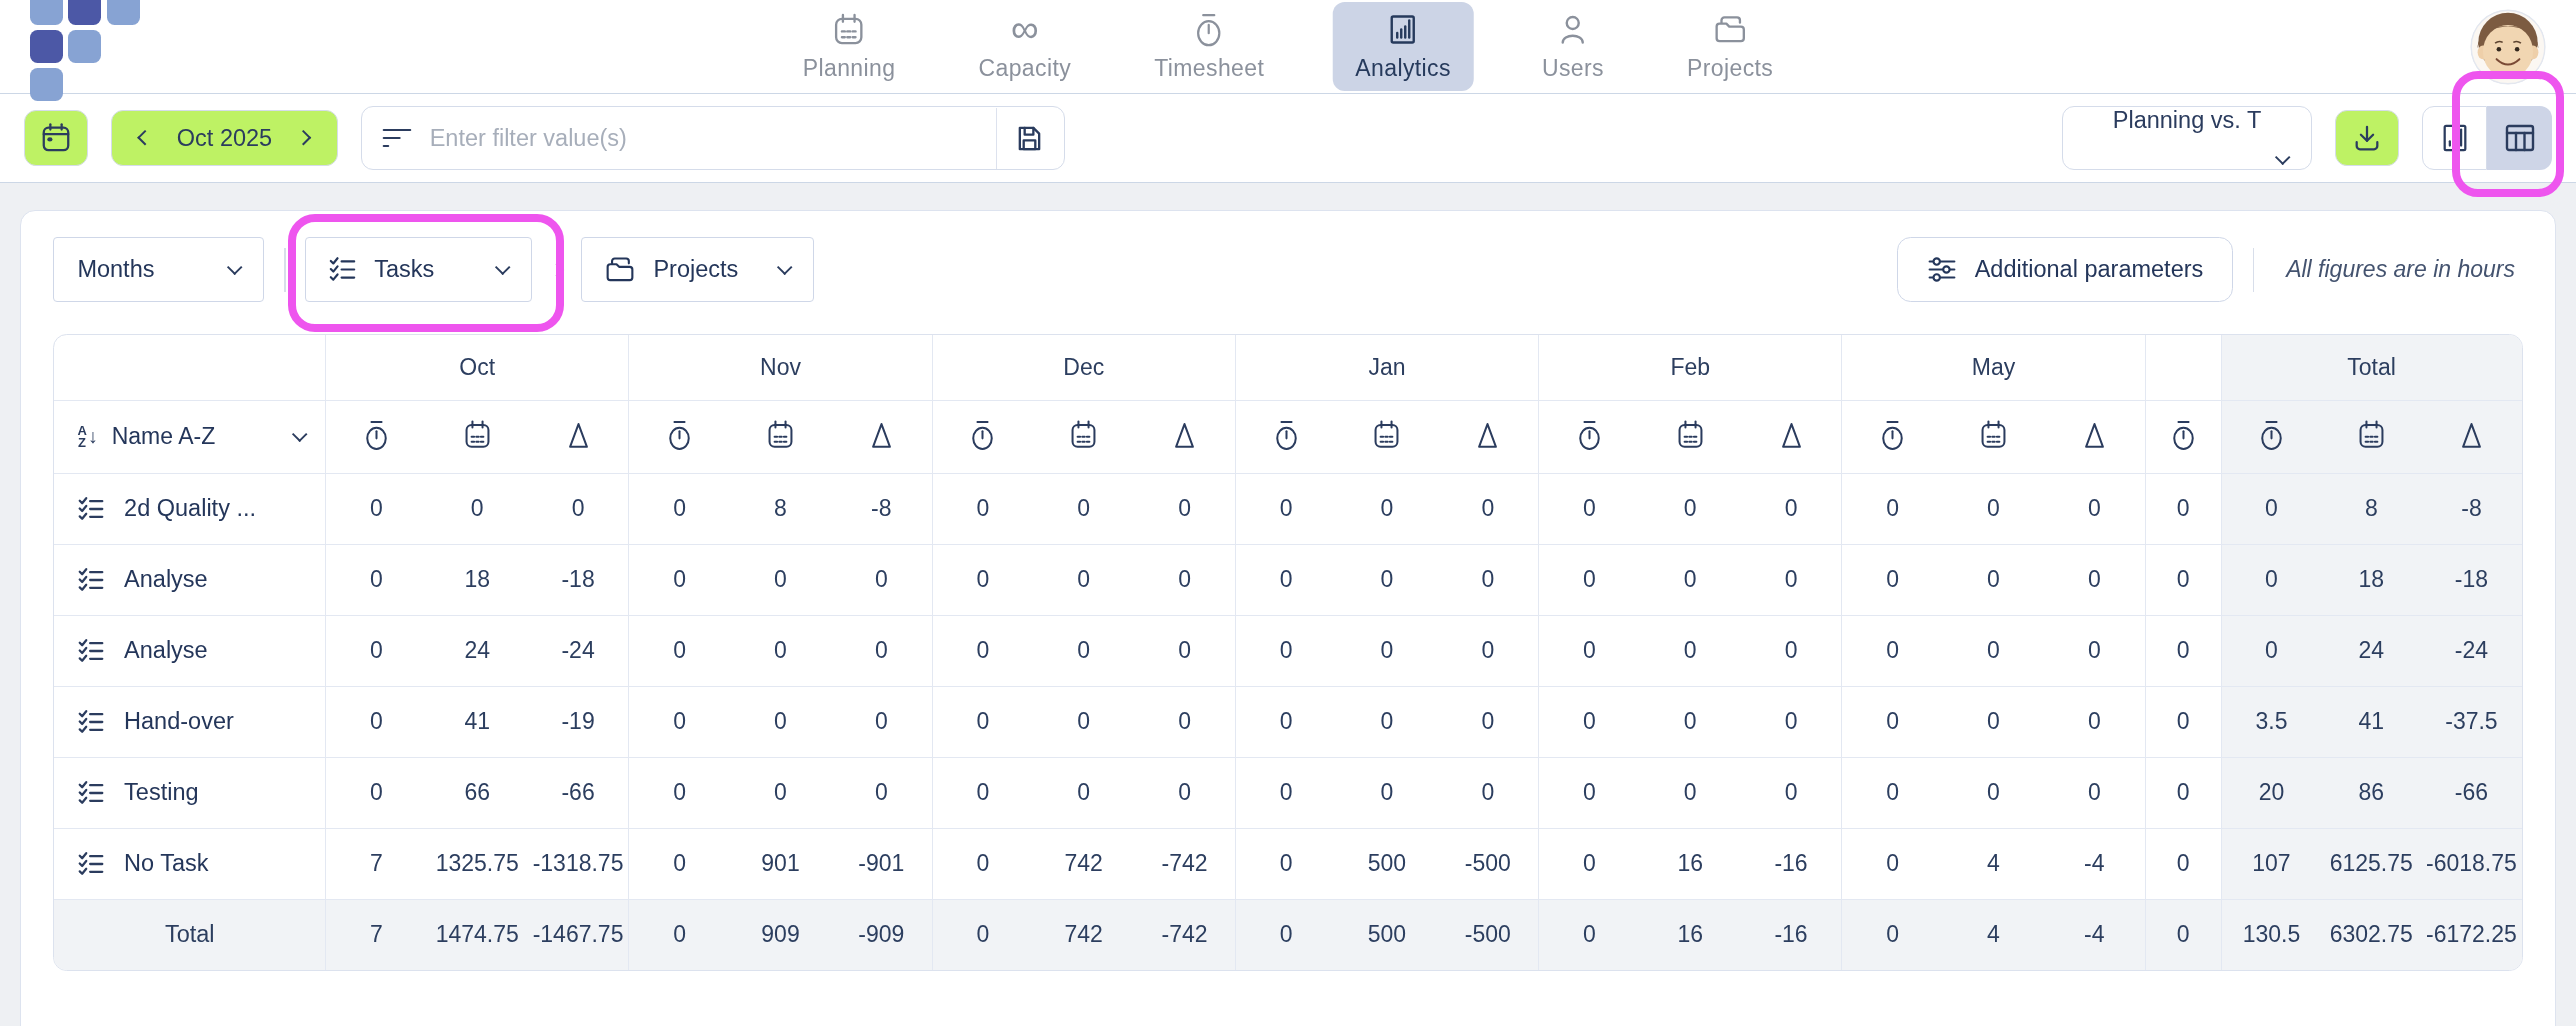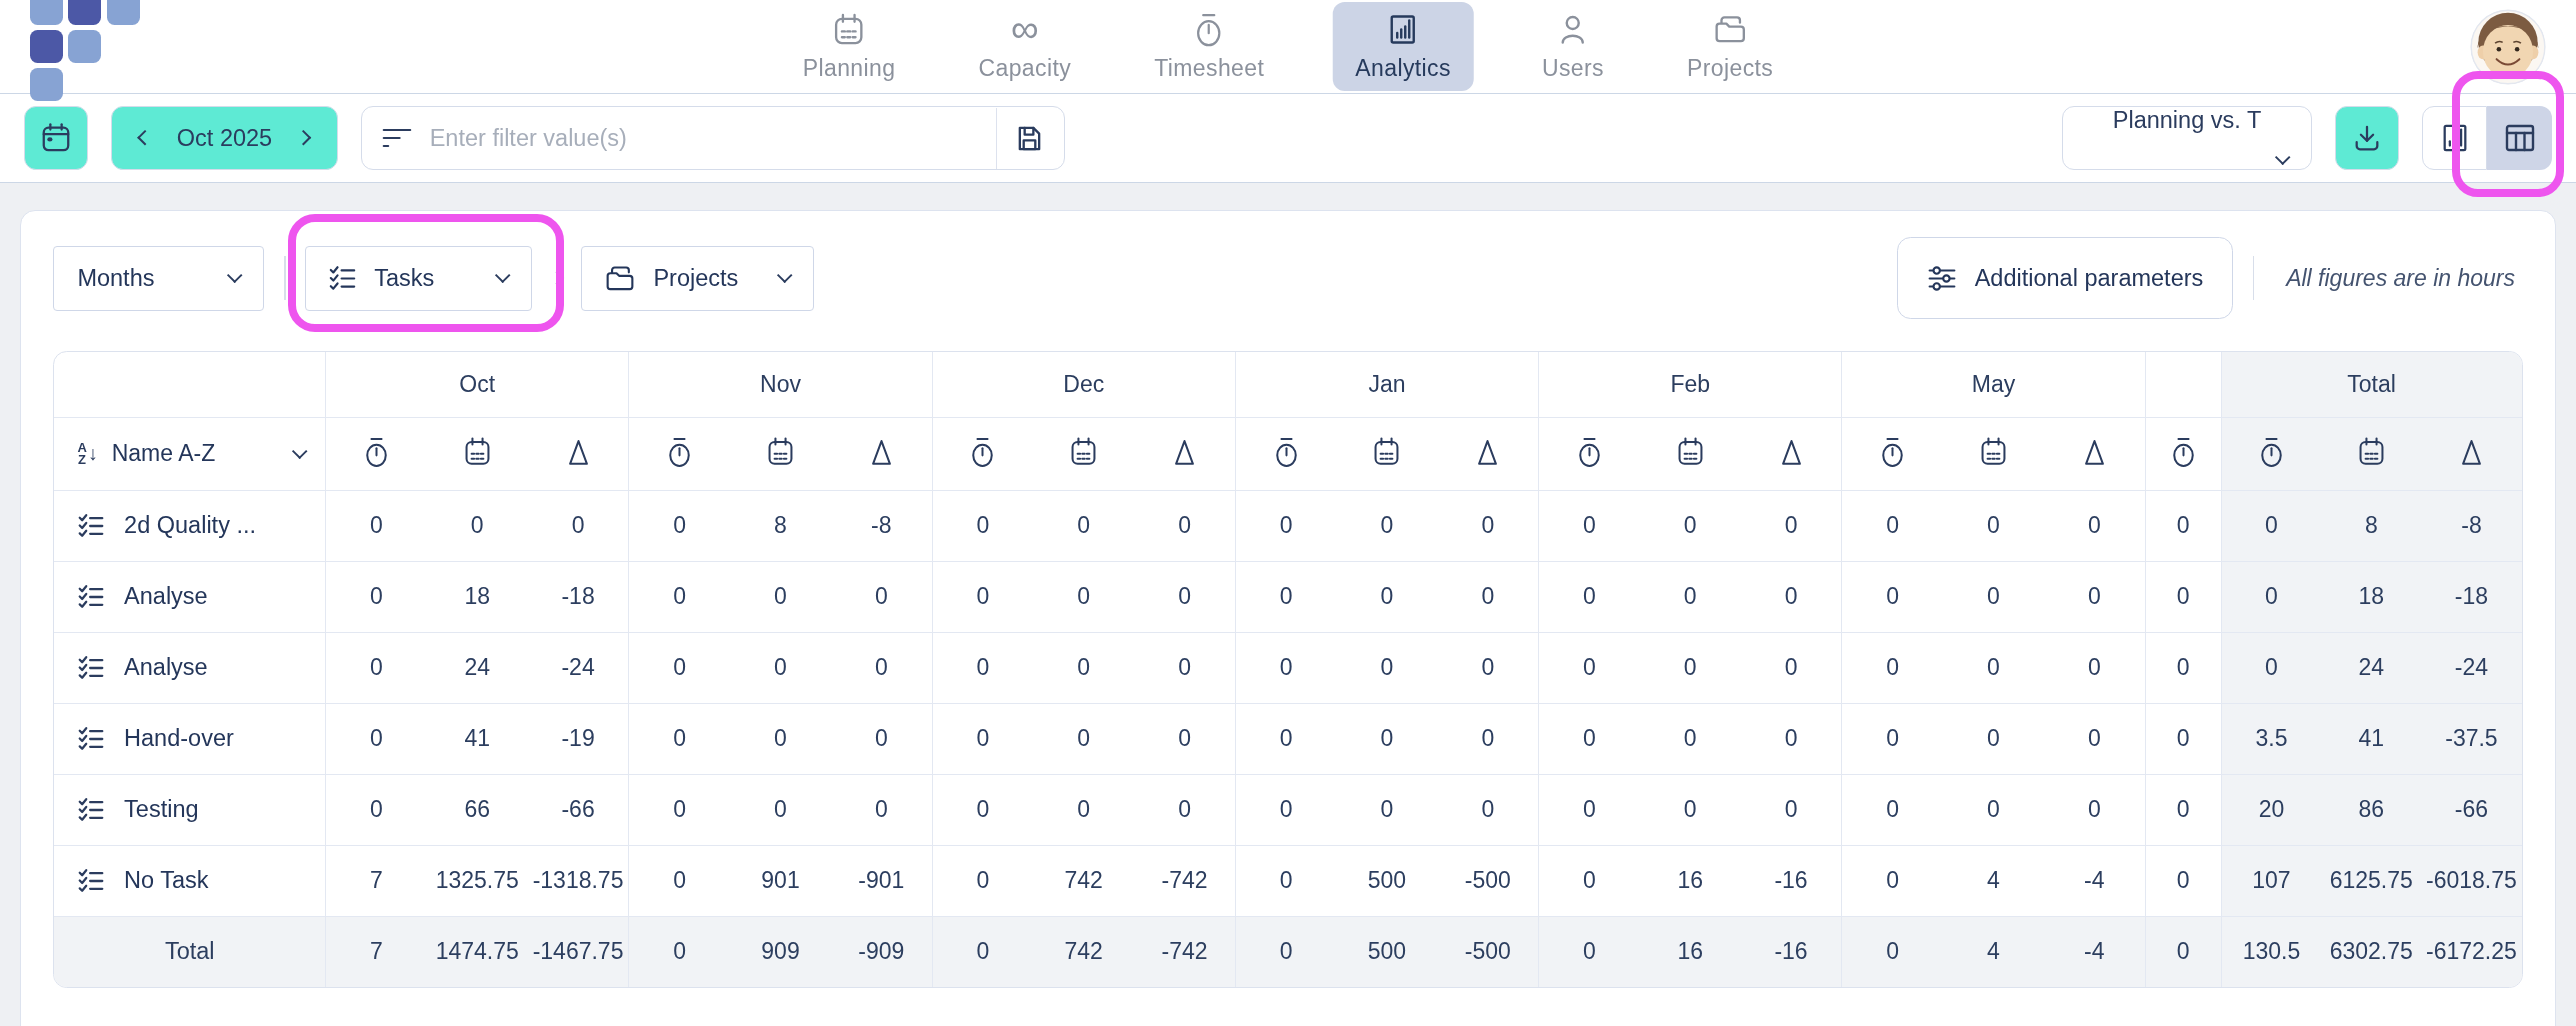--- a/index.html
+++ b/index.html
@@ -31,21 +31,21 @@
   .tab.active .tlbl { color:#263a5c; }
   .infty { font-size:39px; line-height:30px; font-weight:400; }
   .avatar { margin-left:auto; width:76px; height:76px; border-radius:50%; overflow:hidden; }
 
   
   .toolbar {
     height:89px; background:#fff; border-bottom:1.5px solid #ccd7e6;
     display:flex; align-items:center; padding:0 24px; gap:23px;
   }
   .tbtn {
-    height:64px; border:1.5px solid #d5dcea; border-radius:12px; background:#5eead4;
+    height:56px; border:1.5px solid #d5dcea; border-radius:12px; background:#bef264;
     display:flex; align-items:center; justify-content:center; color:#2b3c5e; cursor:pointer;
   }
   .sq { width:64px; }
   .datenav { width:227px; gap:26px; font-size:23.5px; }
   .filterbox {
     width:704px; height:64px; border:1.5px solid #d5dcea; border-radius:12px; background:#fff;
     display:flex; align-items:center; padding:0 19.7px; gap:18px; color:#2b3c5e;
   }
   .filterbox input {
     flex:1; border:none; outline:none; font-size:23.5px; color:#2b3c5e; background:transparent;
@@ -80,21 +80,21 @@
   .ctl-div { width:1.5px; height:44px; background:#d8deea; }
   .sel2 {
     height:65px; border:1.5px solid #cfd7e8; border-radius:4px; background:#fff;
     display:flex; align-items:center; gap:18px; padding:0 23px; font-size:23.5px; color:#24365a; cursor:pointer;
   }
   .sel-months { width:211px; }
   .sel-tasks { width:227px; }
   .sel-projects { width:233px; }
   .sel2 .chev { margin-left:auto; }
   .params {
-    margin-left:auto; height:82px; border:1.5px solid #cfd7e8; border-radius:13.6px; background:#fff;
+    margin-left:auto; height:65px; border:1.5px solid #cfd7e8; border-radius:13.6px; background:#fff;
     display:flex; align-items:center; gap:18px; padding:0 29px; font-size:23.5px; color:#24365a; cursor:pointer;
   }
   .note { font-size:23px; font-style:italic; color:#44536f; margin:0 7.6px 0 12px; }
 
   
   .table-wrap { margin-top:32px; border:1.5px solid #dce2ee; border-radius:13.6px; overflow:hidden; }
   table { width:100%; border-collapse:collapse; table-layout:fixed; }
   th, td { font-weight:400; }
   thead tr.r1 th { height:65px; font-size:23px; color:#2c3e5f; text-align:center; }
   thead tr.r2 th { height:73px; border-top:1.5px solid #e3e8f2; }

